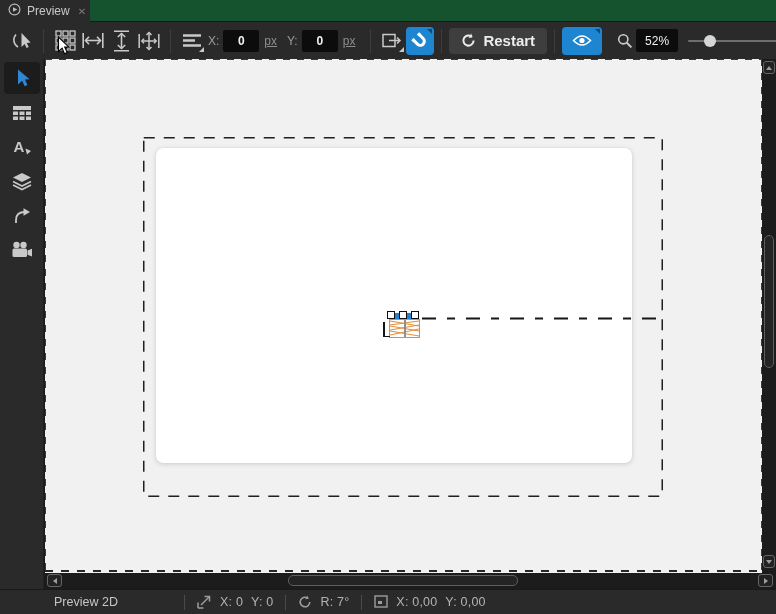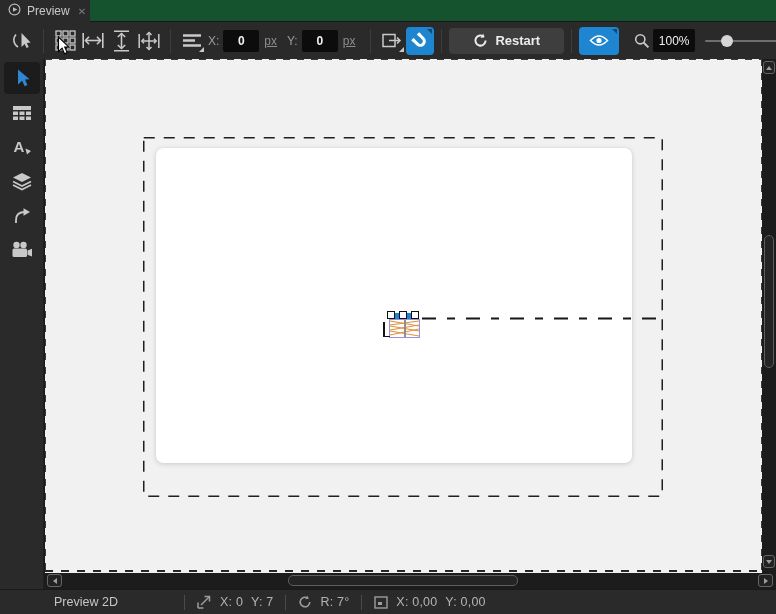--- a/index.html
+++ b/index.html
@@ -23,22 +23,22 @@
   .tb-label { color:#9b9b9b; font-size:12px; margin:0 4px 0 2px; flex:0 0 auto; }
   .tb-unit { color:#8d8d8d; font-size:12px; margin:0 8px 0 5px; flex:0 0 auto;text-decoration:underline; }
   .num-input { width:36px; height:22px; background:#0c0c0c; border:none; border-radius:2px;
                color:#f2f2f2; font-size:12px; font-weight:bold; text-align:center;
                font-family:"Liberation Sans", sans-serif; flex:0 0 auto; }
   .blue-btn { background:#1e86d0; }
   .fold::after { content:""; position:absolute; top:2px; right:2px; width:0; height:0;
                  border-left:5px solid transparent; border-top:5px solid rgba(0,0,0,0.45); }
   .dd-mark { position:absolute; right:2px; bottom:3px; width:0; height:0;
              border-left:5px solid transparent; border-bottom:5px solid #c9c9c9; }
-  .restart-btn { height:26px; display:flex; align-items:center; gap:7px; padding:0 24px;
-                 background:#3e3e3f; border-radius:4px; color:#ececec; font-size:13px;
+  .restart-btn { height:26px; display:flex; align-items:center; gap:7px; padding:0 12px;
+                 background:#3e3e3f; border-radius:4px; color:#ececec; font-size:15px;
                  font-weight:bold; flex:0 0 auto; }
   .zoom-box { width:42px; height:23px; background:#0c0c0c; border-radius:2px; color:#f0f0f0;
               font-size:12px; display:flex; align-items:center; justify-content:center; flex:0 0 auto; }
   .zoom-slider { position:relative; width:92px; height:14px; margin-left:10px; flex:0 0 auto; }
   .zoom-track { position:absolute; left:0; right:0; top:6px; height:2px; background:#6f6f6f; border-radius:1px; }
   .zoom-handle { position:absolute; left:16px; top:1px; width:12px; height:12px; border-radius:50%; background:#d6d6d6; }
 
   
   .sidebar { position:absolute; left:0; top:59px; width:44px; height:530px; background:#2a2a2b;
              border-right:1px solid #202021; display:flex; flex-direction:column; align-items:center;
@@ -84,21 +84,21 @@
   .tri.down  { border-left:3.5px solid transparent; border-right:3.5px solid transparent; border-top:4.5px solid #9d9d9d; }
   .tri.left  { border-top:3.5px solid transparent; border-bottom:3.5px solid transparent; border-right:4.5px solid #9d9d9d; }
   .tri.right { border-top:3.5px solid transparent; border-bottom:3.5px solid transparent; border-left:4.5px solid #9d9d9d; }
 
   
   .statusbar { position:absolute; left:0; top:589px; width:776px; height:25px; background:#2a2a2b;
                border-top:1px solid #1a1a1a; display:flex; align-items:center;
                color:#b3b3b3; font-size:12.5px; }
   .sb-item { color:#c6c6c6; margin-left:54px; width:118px; }
   .sb-sep { width:1px; height:15px; background:#4a4a4b; margin:0 12px; }
-  .sb-group { display:flex; align-items:center; gap:8px; }
+  .sb-group { display:flex; align-items:flex-start; gap:8px; }
   .sb-group .txt { letter-spacing:0.2px; }
 
   .cursor-overlay { position:absolute; left:57px; top:36px; z-index:50; pointer-events:none; }
 </style>
 </head>
 <body>
 
 <div class="app">
 
   <div class="tabbar">
@@ -224,21 +224,21 @@
         <circle cx="10" cy="6.5" r="2.6" fill="#ffffff"></circle>
       </svg>
     </div>
 
     <div class="tb-btn" style="margin-left:12px;width:22px;">
       <svg width="16" height="16" viewBox="0 0 16 16">
         <circle cx="6.3" cy="6.3" r="4.6" stroke="#c9c9c9" stroke-width="1.6" fill="none"></circle>
         <path d="M9.8 9.8 L14.4 14.4" stroke="#c9c9c9" stroke-width="2"></path>
       </svg>
     </div>
-    <div class="zoom-box">100%</div>
+    <div class="zoom-box">52%</div>
     <div class="zoom-slider">
       <div class="zoom-track"></div>
       <div class="zoom-handle"></div>
     </div>
   </div>
 
   <div class="sidebar">
     <div class="side-item active">
       <svg width="18" height="20" viewBox="0 0 18 20">
         <path d="M5 1.5 L5 16.5 L9.2 12.7 L11.6 18.2 L14.4 16.9 L12 11.6 L16.6 11.2 Z" fill="#2f86d3"></path>
@@ -350,21 +350,21 @@
     <span class="sb-sep"></span>
     <span class="sb-group">
       <svg width="15" height="14" viewBox="0 0 15 14">
         <g stroke="#9d9d9d" stroke-width="1.5" fill="none">
           <path d="M1 13 H6.5 M1 13 V7.5"></path>
           <path d="M4 10 L12 2"></path>
           <path d="M12.5 6.5 V1.5 H7.5"></path>
         </g>
       </svg>
       <span class="txt">X: 0</span>
-      <span class="txt">Y: 7</span>
+      <span class="txt">Y: 0</span>
     </span>
     <span class="sb-sep"></span>
     <span class="sb-group">
       <svg width="14" height="14" viewBox="0 0 14 14">
         <path d="M11.8 7 a4.8 4.8 0 1 1 -1.5-3.5" stroke="#9d9d9d" stroke-width="1.6" fill="none"></path>
         <path d="M9.4 0.4 L10.5 3.6 L7.2 4.3 Z" fill="#9d9d9d"></path>
       </svg>
       <span class="txt">R: 7°</span>
     </span>
     <span class="sb-sep"></span>

